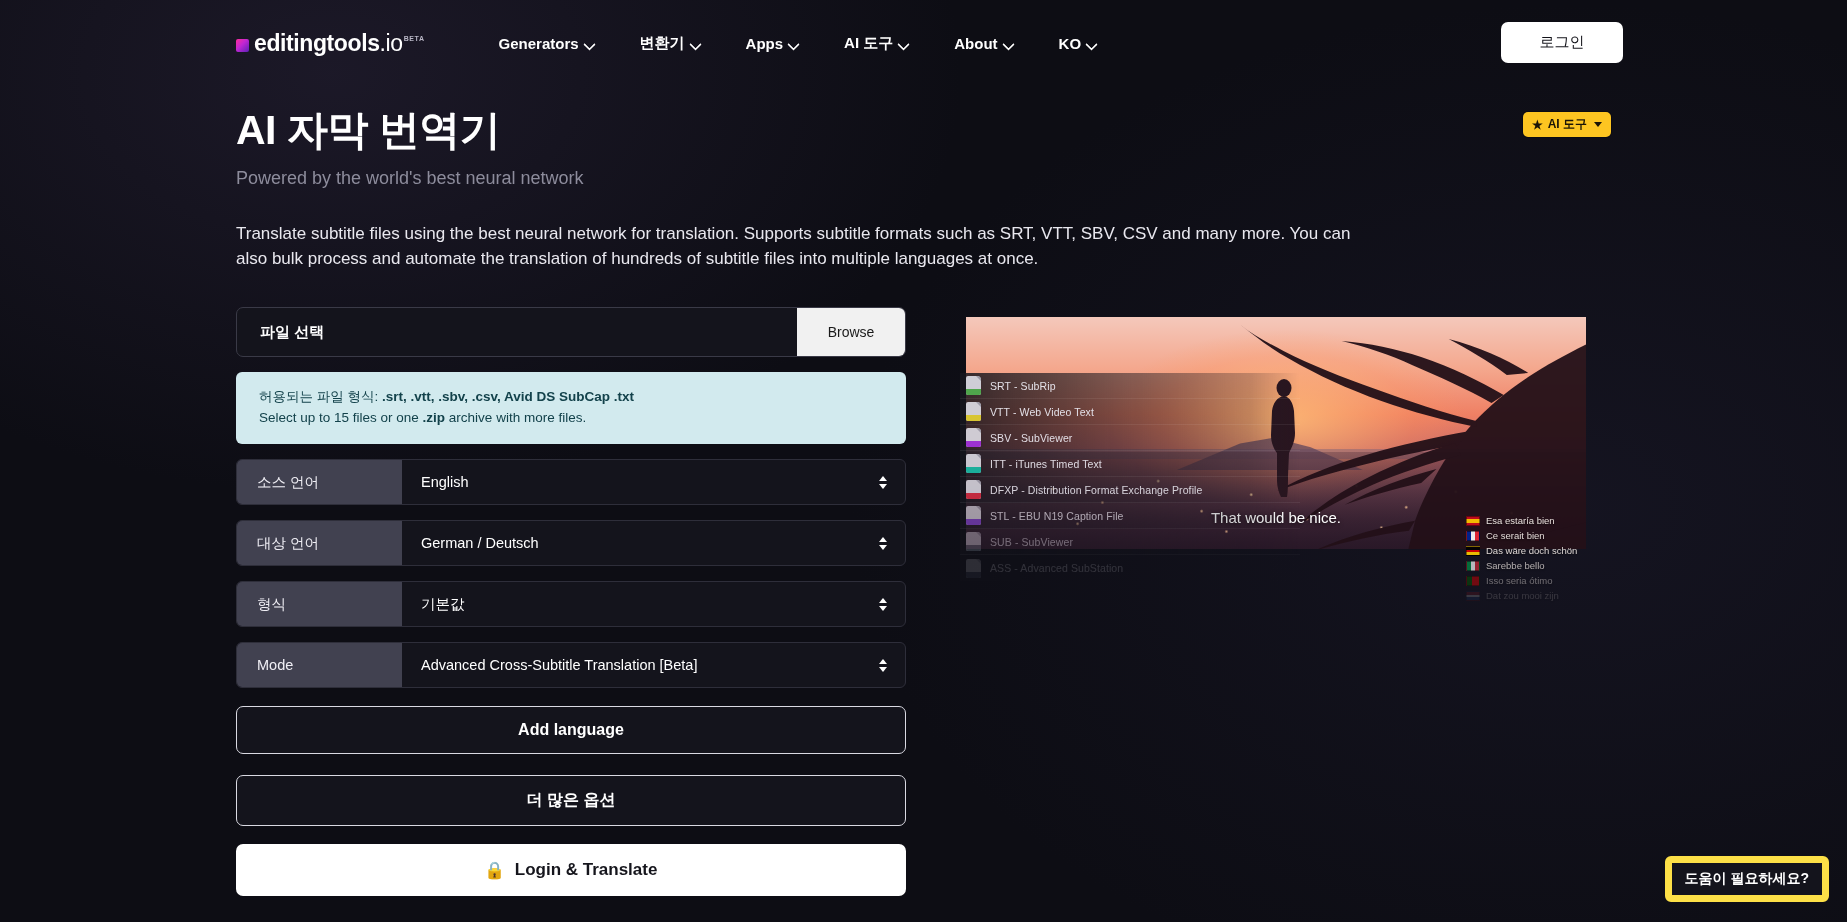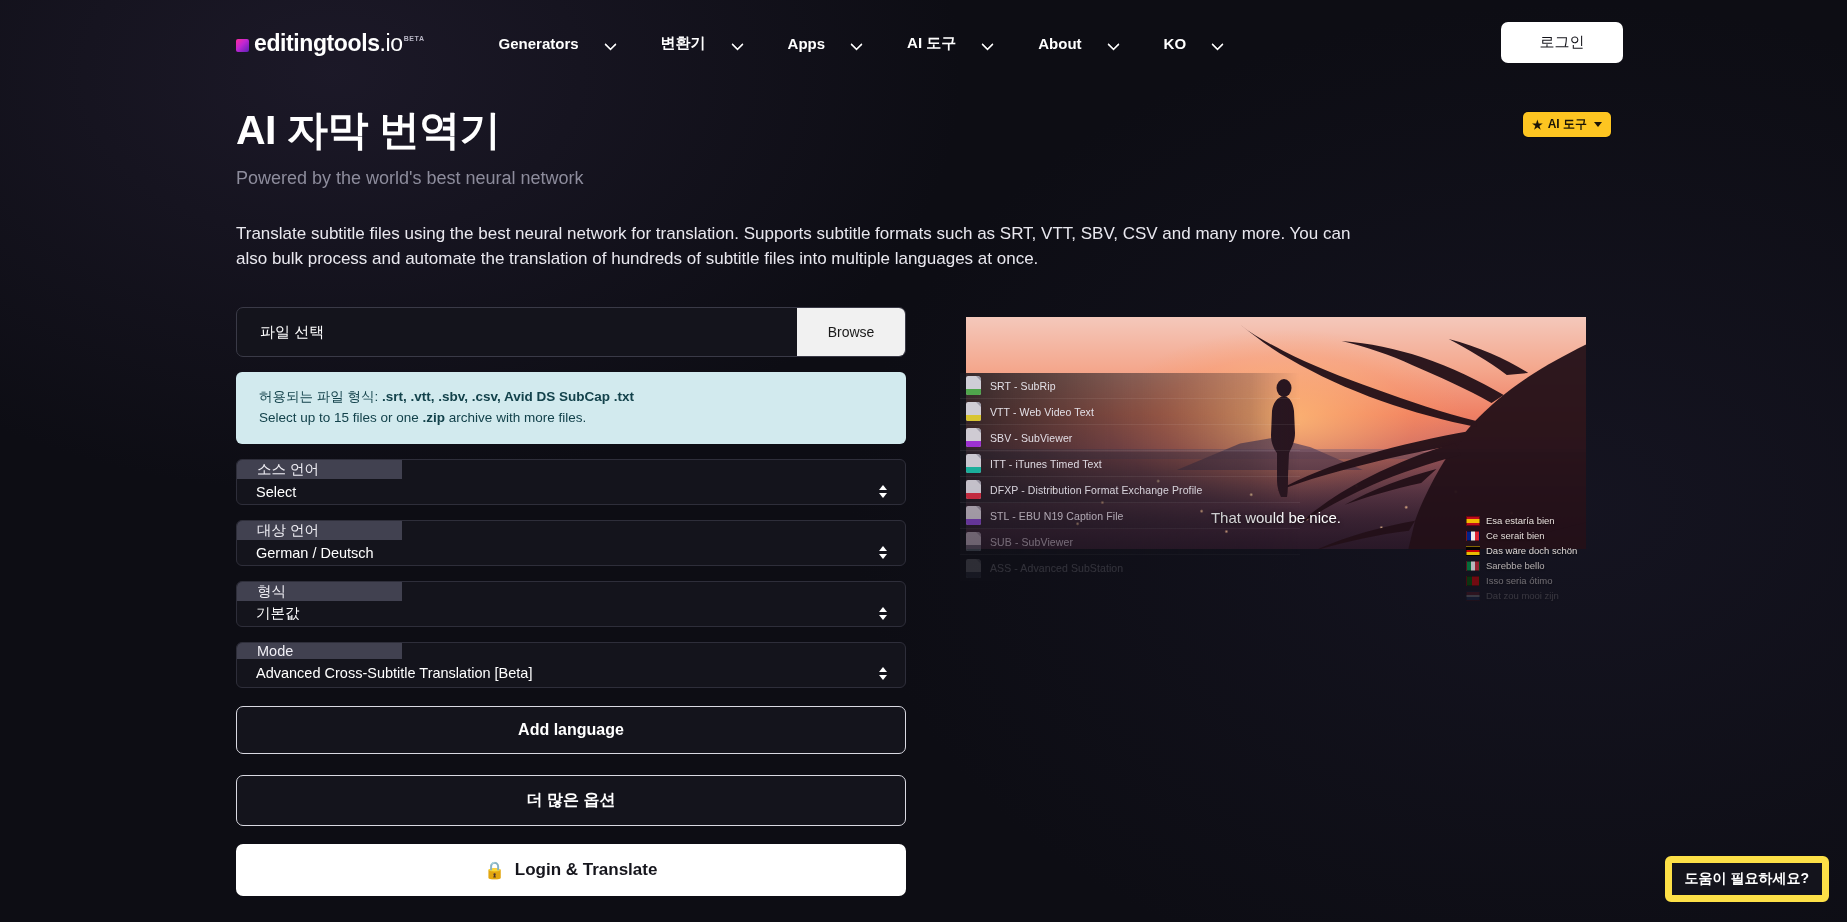--- a/index.html
+++ b/index.html
@@ -69,21 +69,21 @@
   }
 
   .nav {
     display: flex;
     align-items: center;
     gap: 0;
   }
   .nav-item {
     display: flex;
     align-items: center;
-    gap: 27px;
+    gap: 6px;
     padding: 8px 22px;
     font-size: 15px;
     font-weight: 700;
     color: #ffffff;
     cursor: pointer;
     white-space: nowrap;
   }
   .caret {
     width: 11px;
     height: 7px;
@@ -196,20 +196,21 @@
     background: #14141c;
   }
   .file-picker-label {
     flex: 1;
     display: flex;
     align-items: center;
     padding-left: 23px;
     font-size: 15px;
     color: #ffffff;
     cursor: pointer;
+    font-weight: bold;
   }
   .browse-btn {
     width: 108px;
     background: #f1f1f1;
     color: #1a1a1a;
     border: none;
     font-family: "Liberation Sans", sans-serif;
     font-size: 14px;
     cursor: pointer;
   }
@@ -228,21 +229,20 @@
 
   
   .form-row {
     display: flex;
     height: 46px;
     margin-top: 15px;
     border: 1px solid #2e2e3a;
     border-radius: 6px;
     overflow: hidden;
     background: #14141c;
-    flex-direction: column;
   }
   .form-row-label {
     width: 165px;
     flex: none;
     background: #414150;
     display: flex;
     align-items: center;
     padding-left: 20px;
     font-size: 14.5px;
     color: #f0eff5;
@@ -575,21 +575,21 @@
       </div>
 
       <div class="info-box">
         <div class="info-line-1"><span>허용되는 파일 형식: </span><b>.srt, .vtt, .sbv, .csv, Avid DS SubCap .txt</b></div>
         <div class="info-line-2"><span>Select up to 15 files or one </span><b>.zip</b><span> archive with more files.</span></div>
       </div>
 
       <div class="form-row">
         <div class="form-row-label">소스 언어</div>
         <div class="form-row-select">
-          <span>Select</span>
+          <span>English</span>
           <span class="stepper">
               <i class="up"></i>
               <i class="down"></i>
             </span>
         </div>
       </div>
 
       <div class="form-row">
         <div class="form-row-label">대상 언어</div>
         <div class="form-row-select">

